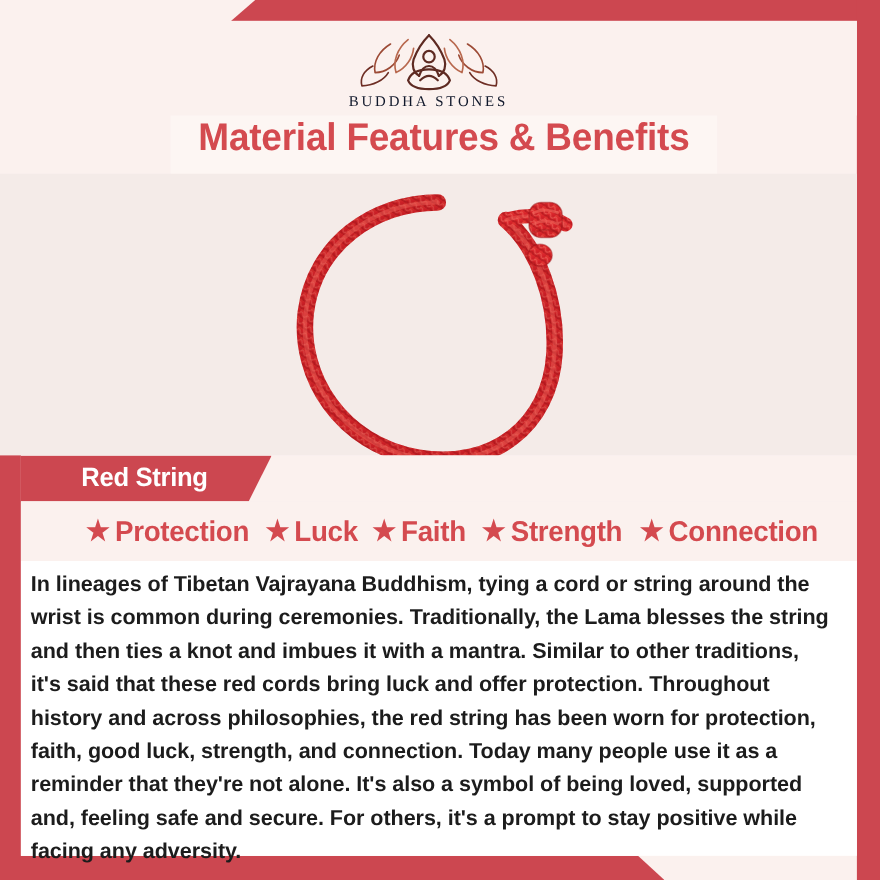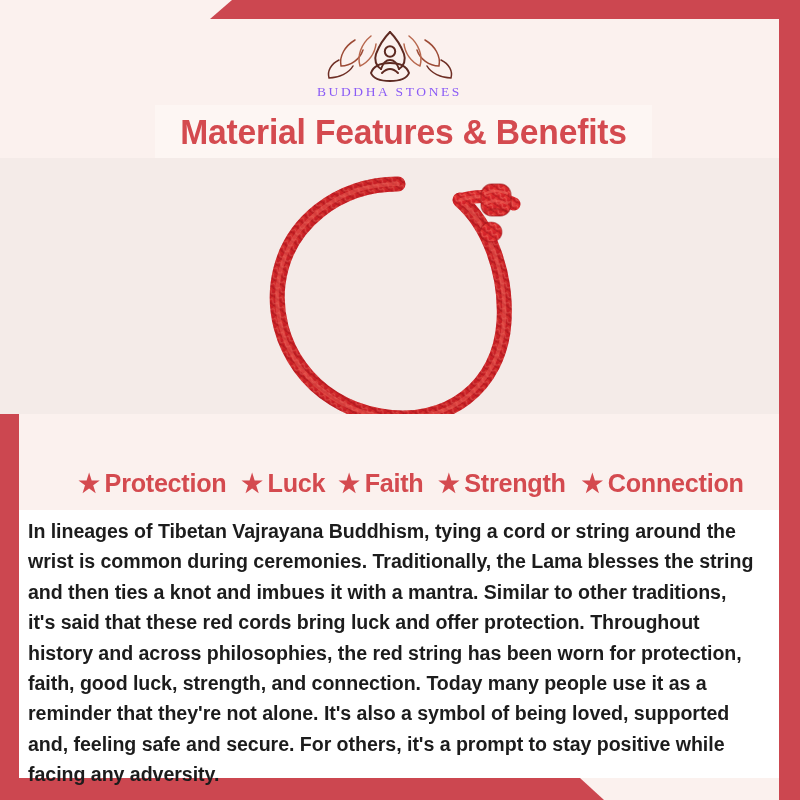--- a/index.html
+++ b/index.html
@@ -80,35 +80,35 @@
   }
   .logo-mark {
     width: 150px;
     height: 60px;
     display: block;
   }
   .logo-wordmark {
     font-family: "Liberation Serif", serif;
     font-size: 13.5px;
     letter-spacing: 2.6px;
-    color: #8b5cf6;
+    color: #0f172a;
     margin-top: -2px;
     white-space: nowrap;
   }
 
   
   .title-band {
     position: absolute;
     top: 105px;
     left: 155px;
     width: 497px;
     height: 53px;
     background: #fdf6f3;
     display: flex;
-    align-items: center;
+    align-items: flex-start;
     justify-content: center;
   }
   .title-text {
     font-family: "Liberation Sans Narrow", "Liberation Sans", sans-serif;
     font-size: 35px;
     font-weight: bold;
     color: #d44a4f;
     letter-spacing: -0.2px;
     white-space: nowrap;
     transform: scaleX(0.96);
@@ -304,20 +304,23 @@
         <path d="M236 44 Q248 38, 260 44" stroke="#f2695e" stroke-width="2.4" fill="none" opacity="0.55"></path>
         <path d="M236 52 Q248 46, 260 52" stroke="#9e1418" stroke-width="2" fill="none" opacity="0.45"></path>
       </g>
 
       <ellipse cx="243" cy="72" rx="11" ry="10" fill="url(#braid)"></ellipse>
       <ellipse cx="243" cy="72" rx="11" ry="10" fill="none" stroke="#9e1418" stroke-width="1.2" opacity="0.45"></ellipse>
     </svg>
   </div>
 
   <div class="banner-fill"></div>
+  <div class="name-banner">
+    <span class="name-banner-text">Red String</span>
+  </div>
 
   <div class="benefits">
     <span class="benefit">
       <span class="star">★</span>
       <span>Protection</span>
     </span>
     <span class="benefit">
       <span class="star">★</span>
       <span>Luck</span>
     </span>

